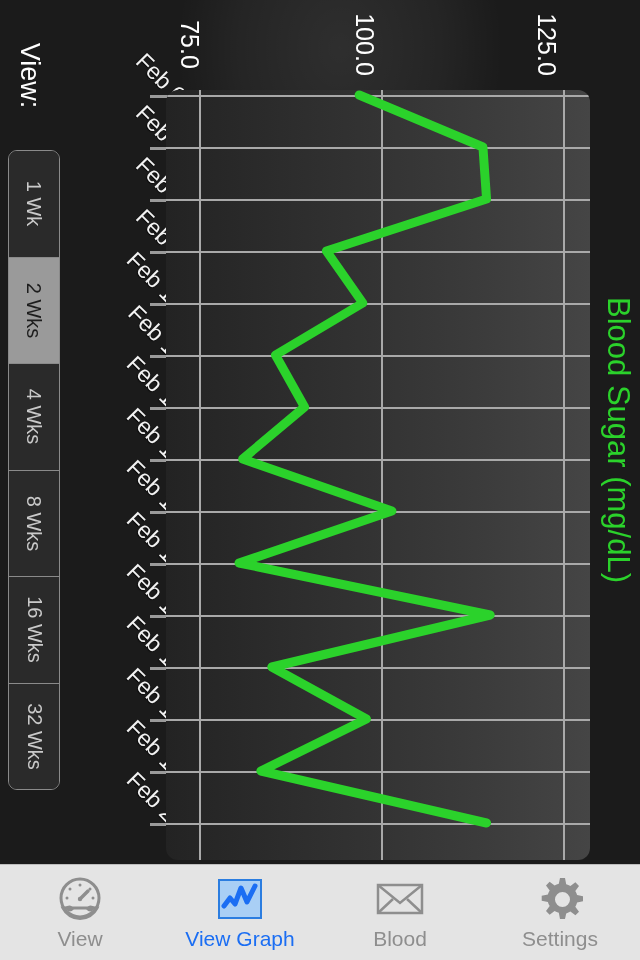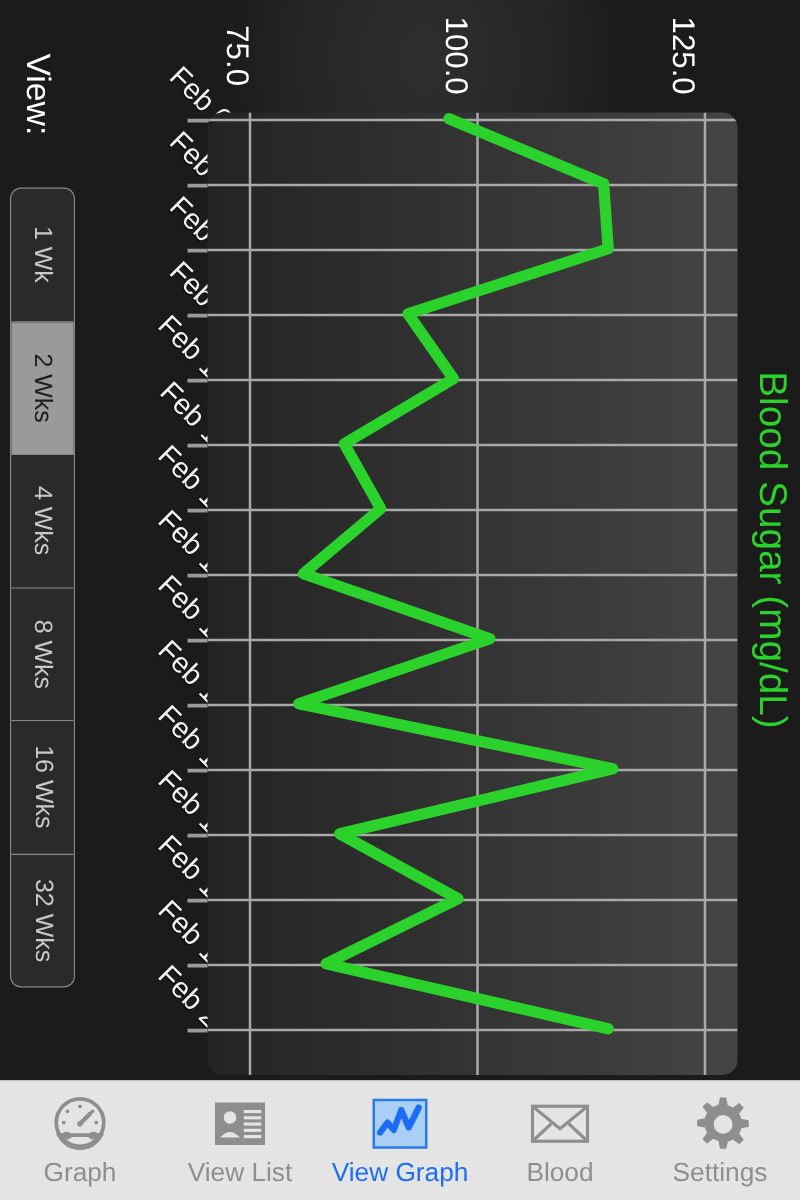--- a/index.html
+++ b/index.html
@@ -268,36 +268,21 @@
             <path d="M38 30 q-6 -4 -9 2 q5 6 9 -2z" fill="#8e8e8e"></path>
             <line x1="23" y1="22" x2="31" y2="14" stroke="#8e8e8e" stroke-width="3.5" stroke-linecap="round"></line>
             <circle cx="23" cy="22" r="2.2" fill="#8e8e8e"></circle>
             <circle cx="23" cy="8" r="1.5" fill="#8e8e8e"></circle>
             <circle cx="13" cy="12" r="1.5" fill="#8e8e8e"></circle>
             <circle cx="33" cy="12" r="1.5" fill="#8e8e8e"></circle>
             <circle cx="10" cy="21" r="1.5" fill="#8e8e8e"></circle>
             <circle cx="36" cy="21" r="1.5" fill="#8e8e8e"></circle>
           </svg>
         </div>
-        <div class="tab-label">Graph</div>
-      </div>
-      <div class="tab">
-        <div class="tab-icon">
-          <svg width="46" height="40" viewBox="0 0 46 40">
-            <rect x="3" y="3" width="40" height="34" fill="#8e8e8e"></rect>
-            <circle cx="15" cy="15" r="5" fill="#e4e4e4"></circle>
-            <path d="M7 31 q8 -9 16 0z" fill="#e4e4e4"></path>
-            <rect x="26" y="9" width="14" height="2.5" fill="#e4e4e4"></rect>
-            <rect x="26" y="14" width="14" height="2.5" fill="#e4e4e4"></rect>
-            <rect x="26" y="19" width="14" height="2.5" fill="#e4e4e4"></rect>
-            <rect x="26" y="24" width="14" height="2.5" fill="#e4e4e4"></rect>
-            <rect x="26" y="29" width="14" height="2.5" fill="#e4e4e4"></rect>
-          </svg>
-        </div>
-        <div class="tab-label">View List</div>
+        <div class="tab-label">View</div>
       </div>
       <div class="tab selected">
         <div class="tab-icon">
           <svg width="46" height="42" viewBox="0 0 46 42">
             <rect x="2" y="2" width="42" height="38" fill="#a9cff5" stroke="#2b7de0" stroke-width="2"></rect>
             <polyline points="7,28 13,20 18,26 24,10 30,24 38,8" fill="none" stroke="#1b6ef3" stroke-width="5" stroke-linejoin="round" stroke-linecap="round"></polyline>
           </svg>
         </div>
         <div class="tab-label">View Graph</div>
       </div>

